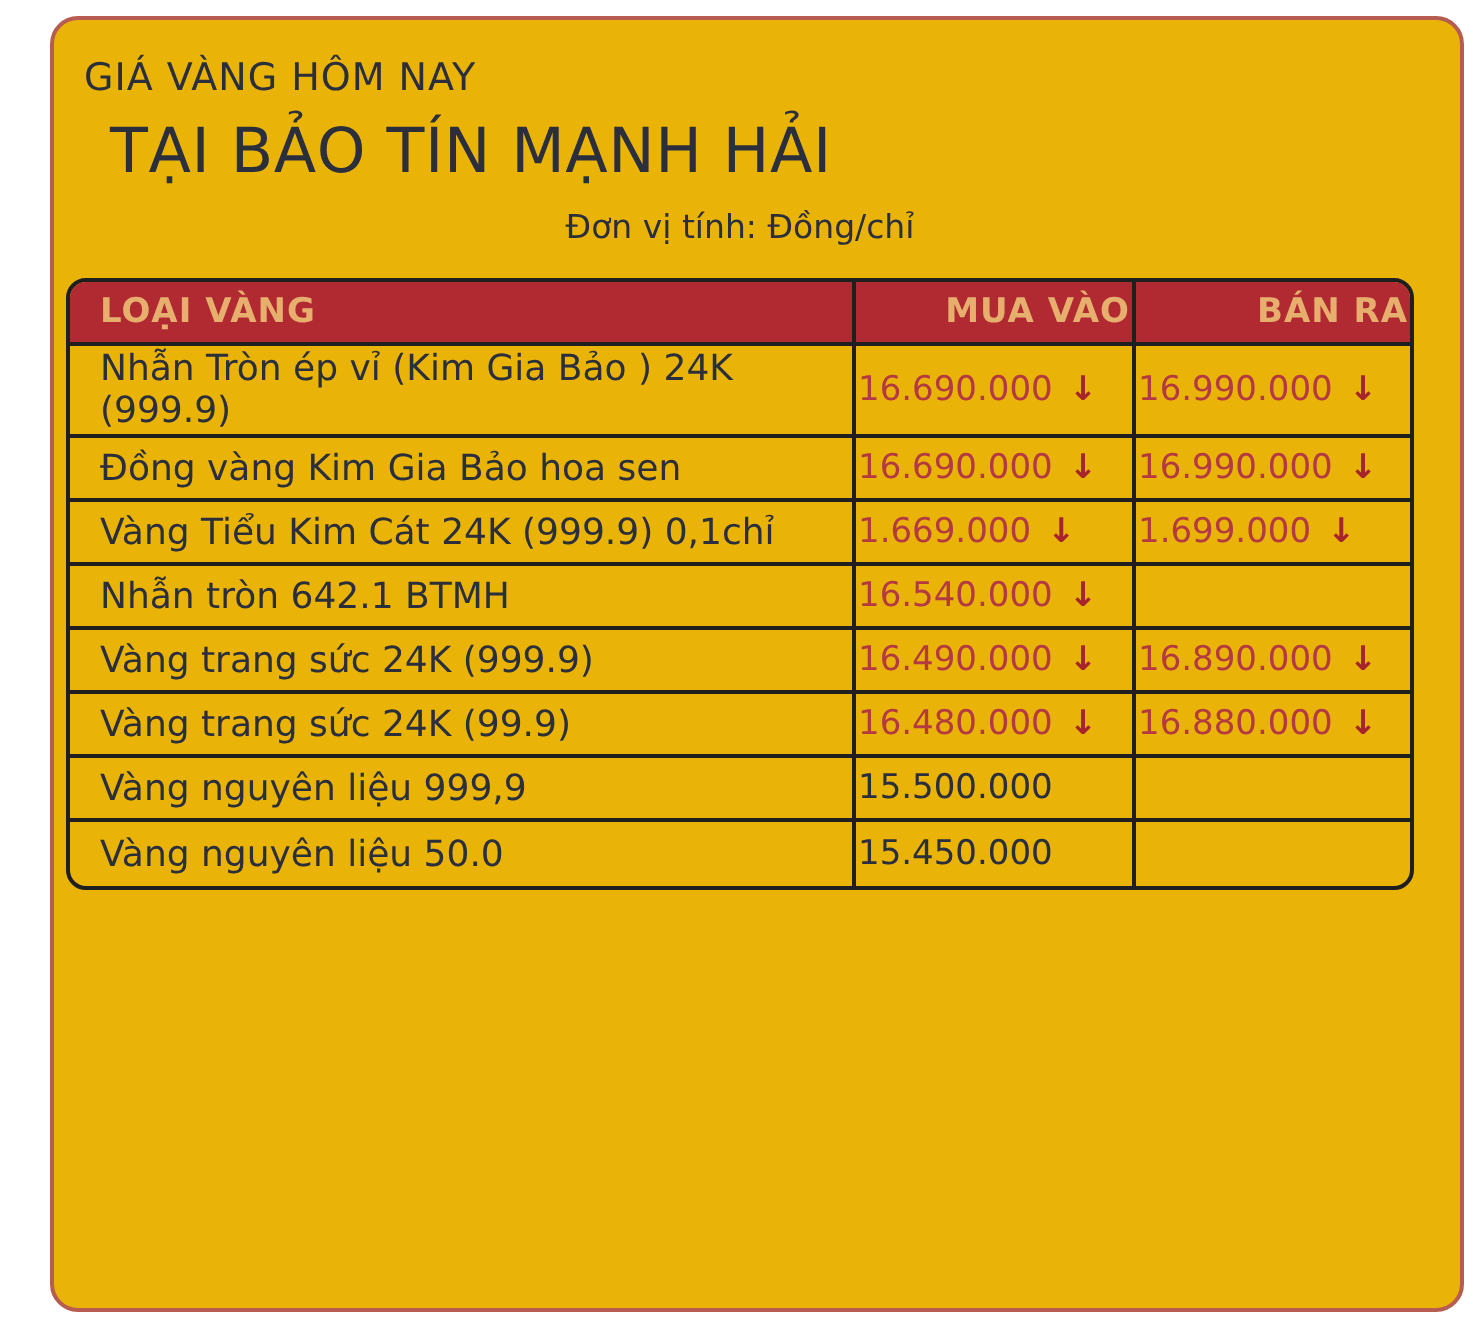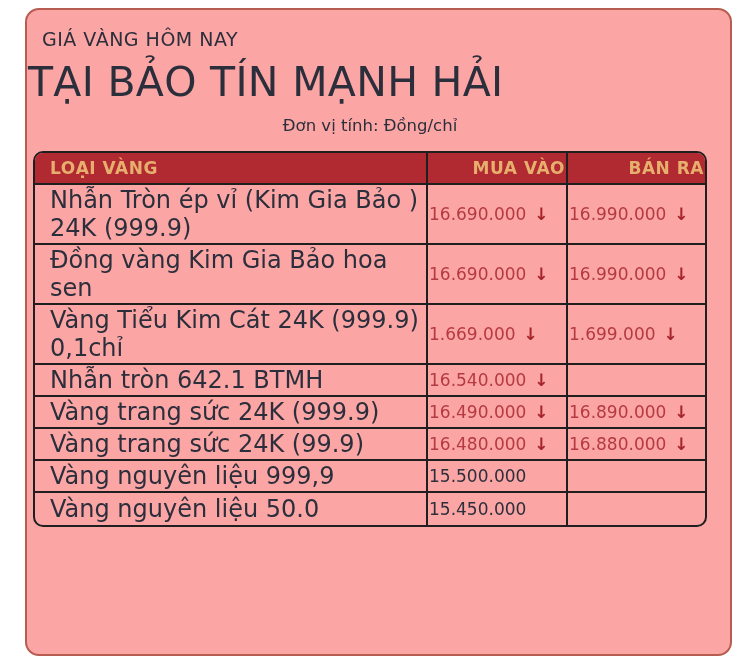--- a/index.html
+++ b/index.html
@@ -14,27 +14,27 @@
   *{box-sizing:border-box;}
   html,body{margin:0;padding:0;}
   body{
     width:739px;height:661px;background:#ffffff;
     font-family:"DejaVu Sans","Liberation Sans",sans-serif;
     color:var(--text-dark);
     position:relative;
   }
   .card{
     position:absolute;left:25px;top:8px;width:707px;height:648px;
-    background:#fca5a5;border:2px solid var(--card-border);border-radius:14px;
+    background:#eab308;border:2px solid var(--card-border);border-radius:14px;
   }
   .subtitle{
     margin:18px 0 0 15px;font-size:19px;letter-spacing:.5px;font-weight:500;
   }
   .title{
-    margin:8px 0 0 1px;font-size:41px;letter-spacing:.3px;font-weight:500;
+    margin:8px 0 0 28px;font-size:31px;letter-spacing:.3px;font-weight:500;
   }
   .unit{
     margin:10px 0 0 6px;width:674px;text-align:center;font-size:16.5px;
   }
   table.price-table{
     margin:16px 0 0 6px;width:674px;
     border-collapse:separate;border-spacing:0;
     border:2px solid var(--table-border);border-radius:10px;
     overflow:hidden;table-layout:fixed;
   }
@@ -48,21 +48,21 @@
   }
   th:last-child,td:last-child{border-right:none;}
   tbody tr:last-child td{border-bottom:none;}
   thead th{
     background:var(--accent-red);color:var(--gold);
     font-size:17px;font-weight:bold;letter-spacing:.5px;
   }
   th.h-name{text-align:left;padding-left:15px;}
   th.h-buy,th.h-sell{text-align:right;}
   td.name{
-    text-align:left;padding-left:15px;font-size:24px;font-weight:500;
+    text-align:left;padding-left:15px;font-size:18px;font-weight:500;
     color:var(--text-dark);
   }
   td.price{text-align:left;font-size:17px;white-space:nowrap;}
   td.price.red .val{color:var(--price-red);}
   td.price.plain .val{color:var(--text-dark);}
   .arrow{
     color:var(--arrow-red);font-weight:bold;margin-left:8px;font-size:17px;
   }
 </style>
 </head>

